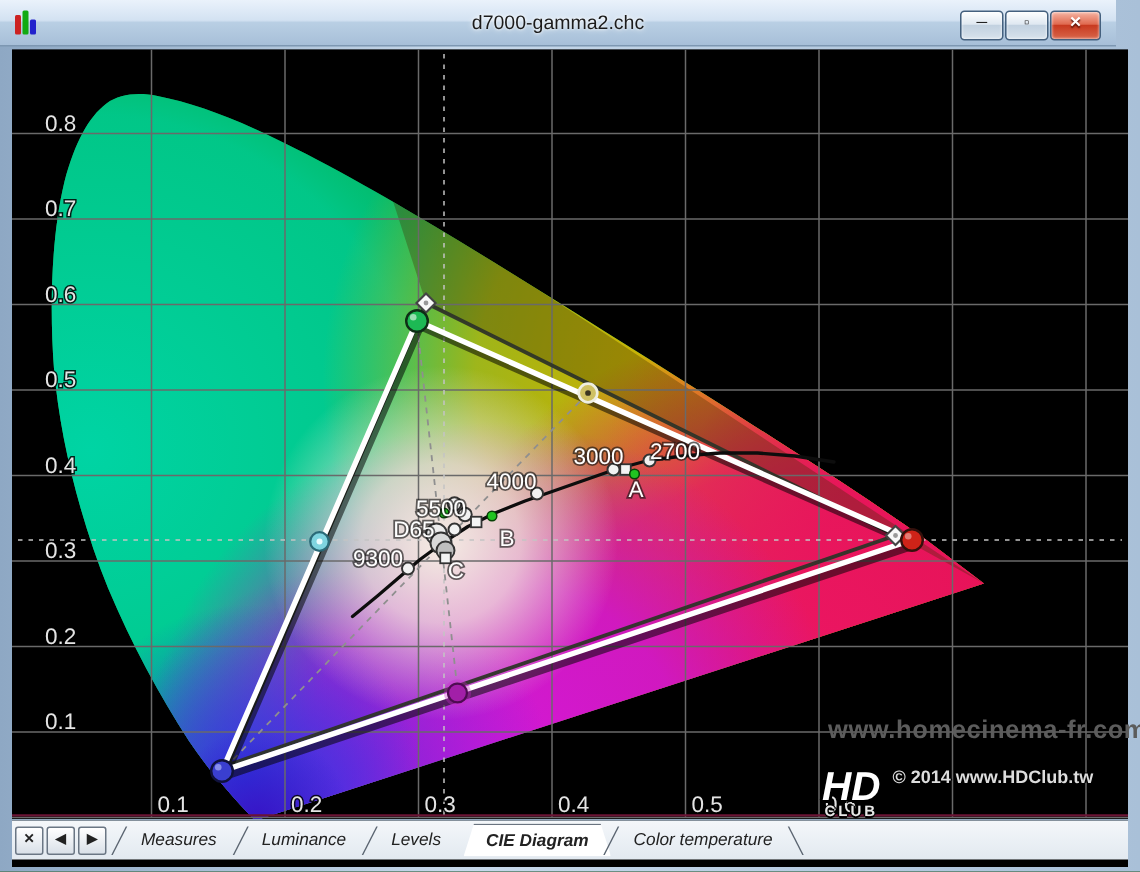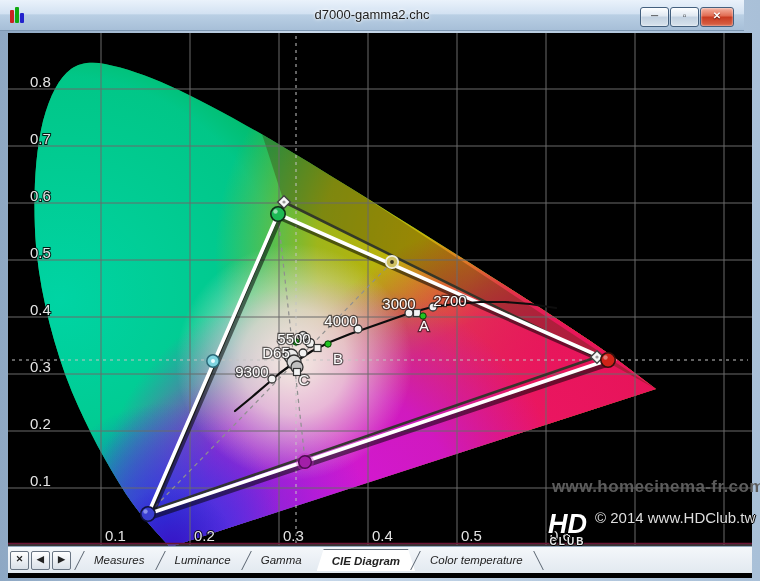--- a/index.html
+++ b/index.html
@@ -33,21 +33,21 @@
   .wm-site{position:absolute;left:552px;top:477px;z-index:6;font-size:17px;font-weight:bold;
     color:#5c5c5c;letter-spacing:.4px;white-space:nowrap;}
   .hdlogo{position:absolute;left:548px;top:512px;z-index:50;display:flex;gap:8px;
     align-items:flex-start;white-space:nowrap;}
   .hd-big{font-size:27px;font-weight:900;font-style:italic;color:#fff;line-height:24px;
     text-shadow:-2px 0 0 #000,2px 0 0 #000,0 -2px 0 #000,0 2px 0 #000,1px 1px 0 #000;}
   .hd-club{font-size:10px;font-weight:900;letter-spacing:2px;color:#e8e8e8;line-height:10px;
     text-shadow:-1px 0 0 #000,1px 0 0 #000,0 -1px 0 #000,0 1px 0 #000;margin-top:1px;text-align:center;}
   .hd-name{font-size:13px;font-weight:bold;color:#fff;line-height:17px;margin-top:3px;
     text-shadow:-1px 0 0 #000,1px 0 0 #000,0 -1px 0 #000,0 1px 0 #000;}
-  .hd-copy{font-size:15px;font-weight:normal;color:#ddd;line-height:12px;
+  .hd-copy{font-size:12px;font-weight:bold;color:#ddd;line-height:12px;
     text-shadow:-1px 0 0 #000,1px 0 0 #000,0 -1px 0 #000,0 1px 0 #000;}
   
   #tabbar{position:absolute;left:8px;top:546px;width:744px;height:26px;z-index:10;
     background:linear-gradient(#f4f7fa,#e2e9f0);border-top:1px solid #8fa6bc;
     display:flex;align-items:center;}
   .navbtn{width:17px;height:17px;margin-left:2px;border:1px solid #6a7684;border-radius:2px;
     background:linear-gradient(#ffffff,#d9e0e8);font-size:9px;line-height:15px;text-align:center;
     color:#222;font-weight:bold;}
   .tabs{display:flex;height:22px;margin-left:8px;align-items:stretch;}
   .tab{position:relative;padding:0 15px;font-size:11.5px;color:#222;line-height:22px;font-style:italic;}
@@ -279,20 +279,20 @@
     </div>
   </div>
 
   <div id="tabbar">
     <div class="navbtn">✕</div>
     <div class="navbtn">◀</div>
     <div class="navbtn">▶</div>
     <div class="tabs">
       <div class="tab">Measures</div>
       <div class="tab">Luminance</div>
-      <div class="tab">Gamma</div>
+      <div class="tab">Levels</div>
       <div class="tab active">CIE Diagram</div>
       <div class="tab">Color temperature</div>
       <div class="tab after-active" style="width:14px;padding:0;"></div>
     </div>
   </div>
 
 </div>
 
 </body></html>

